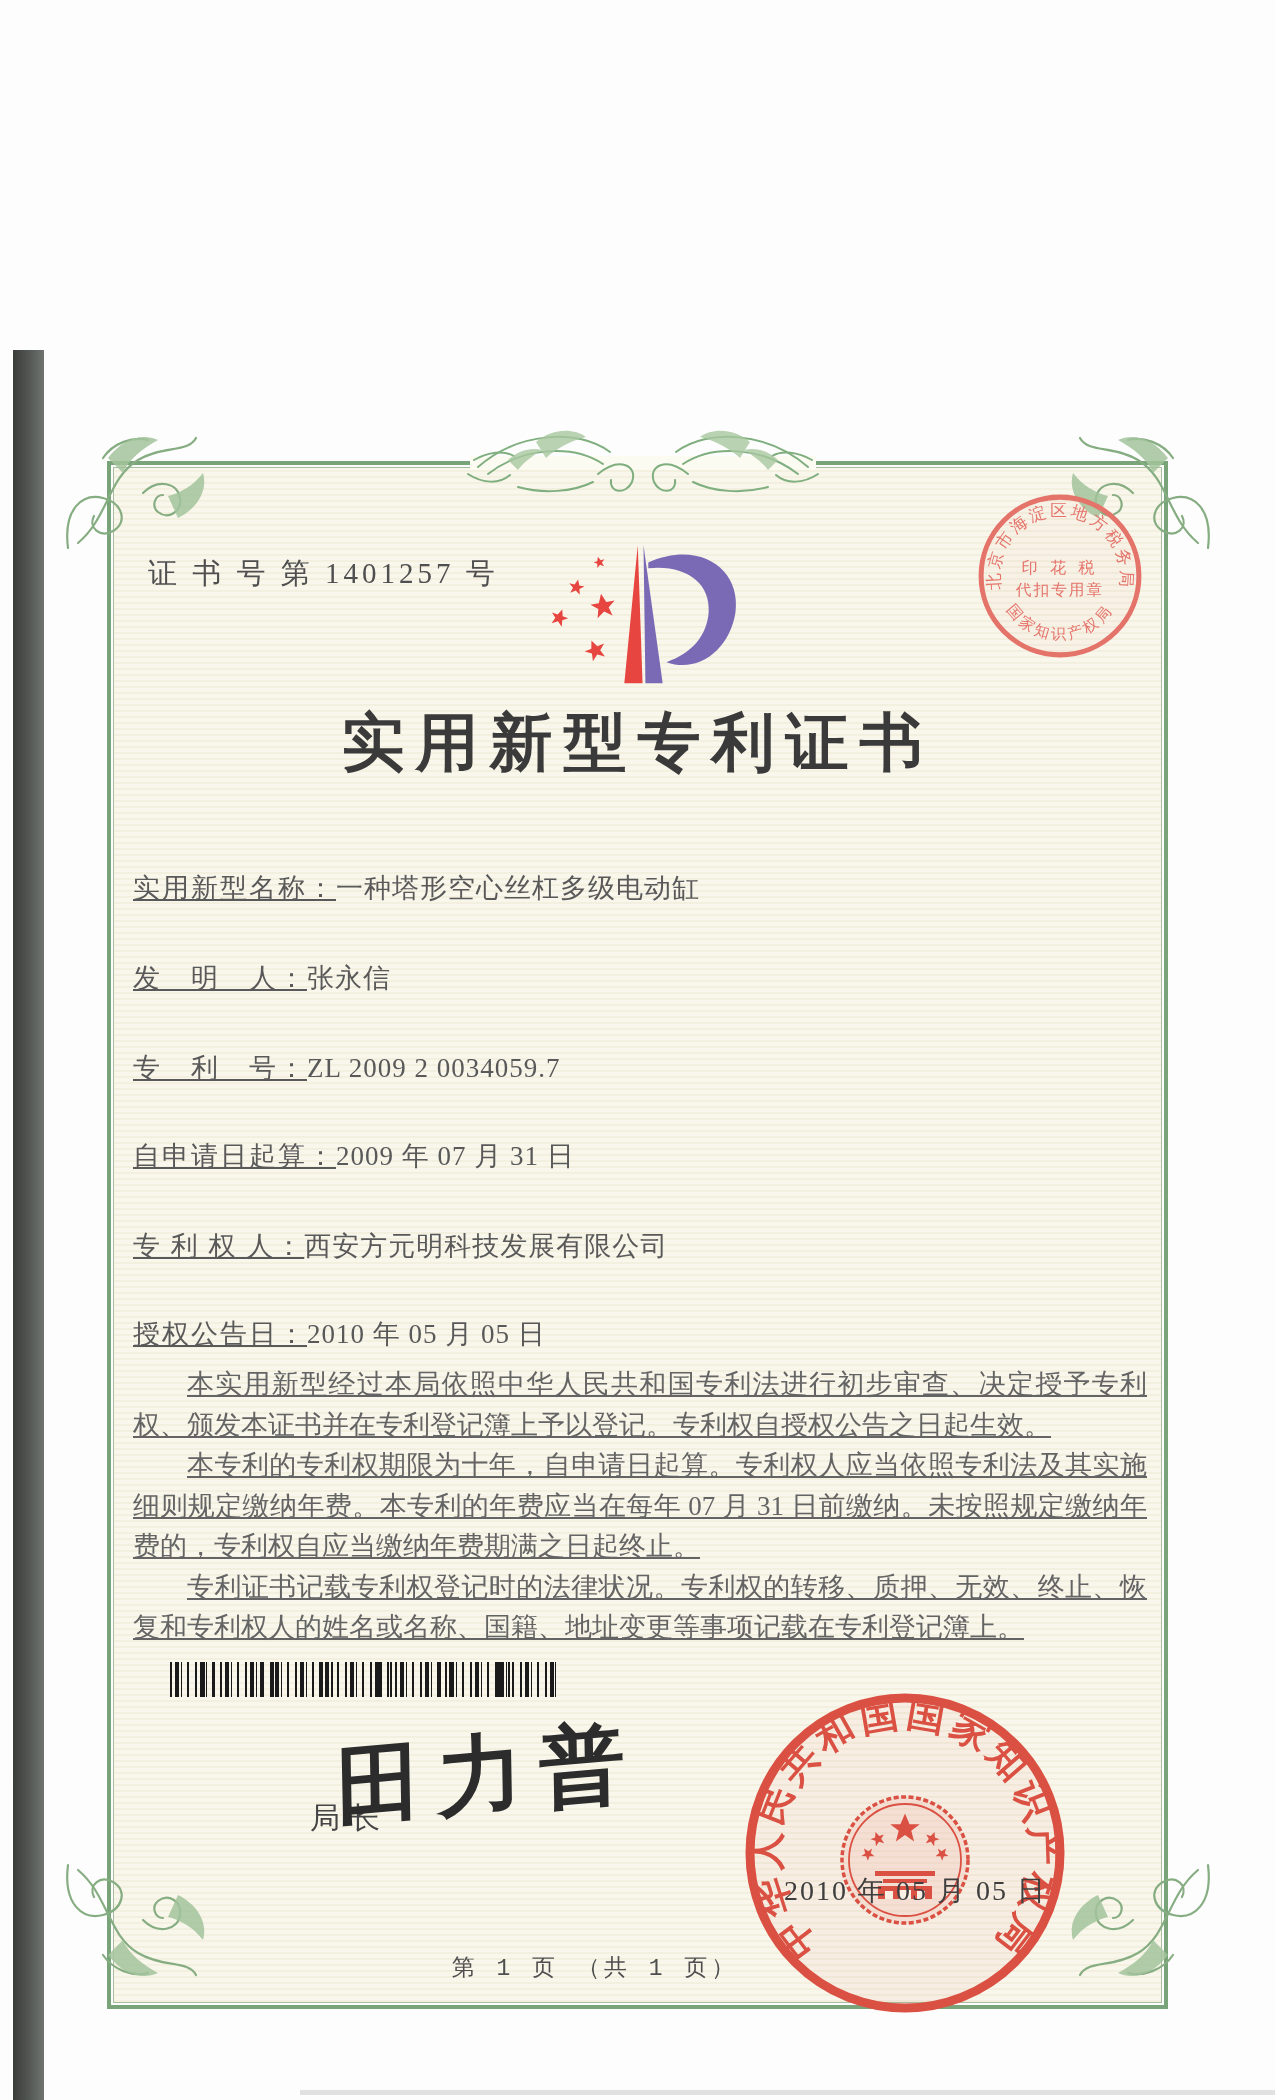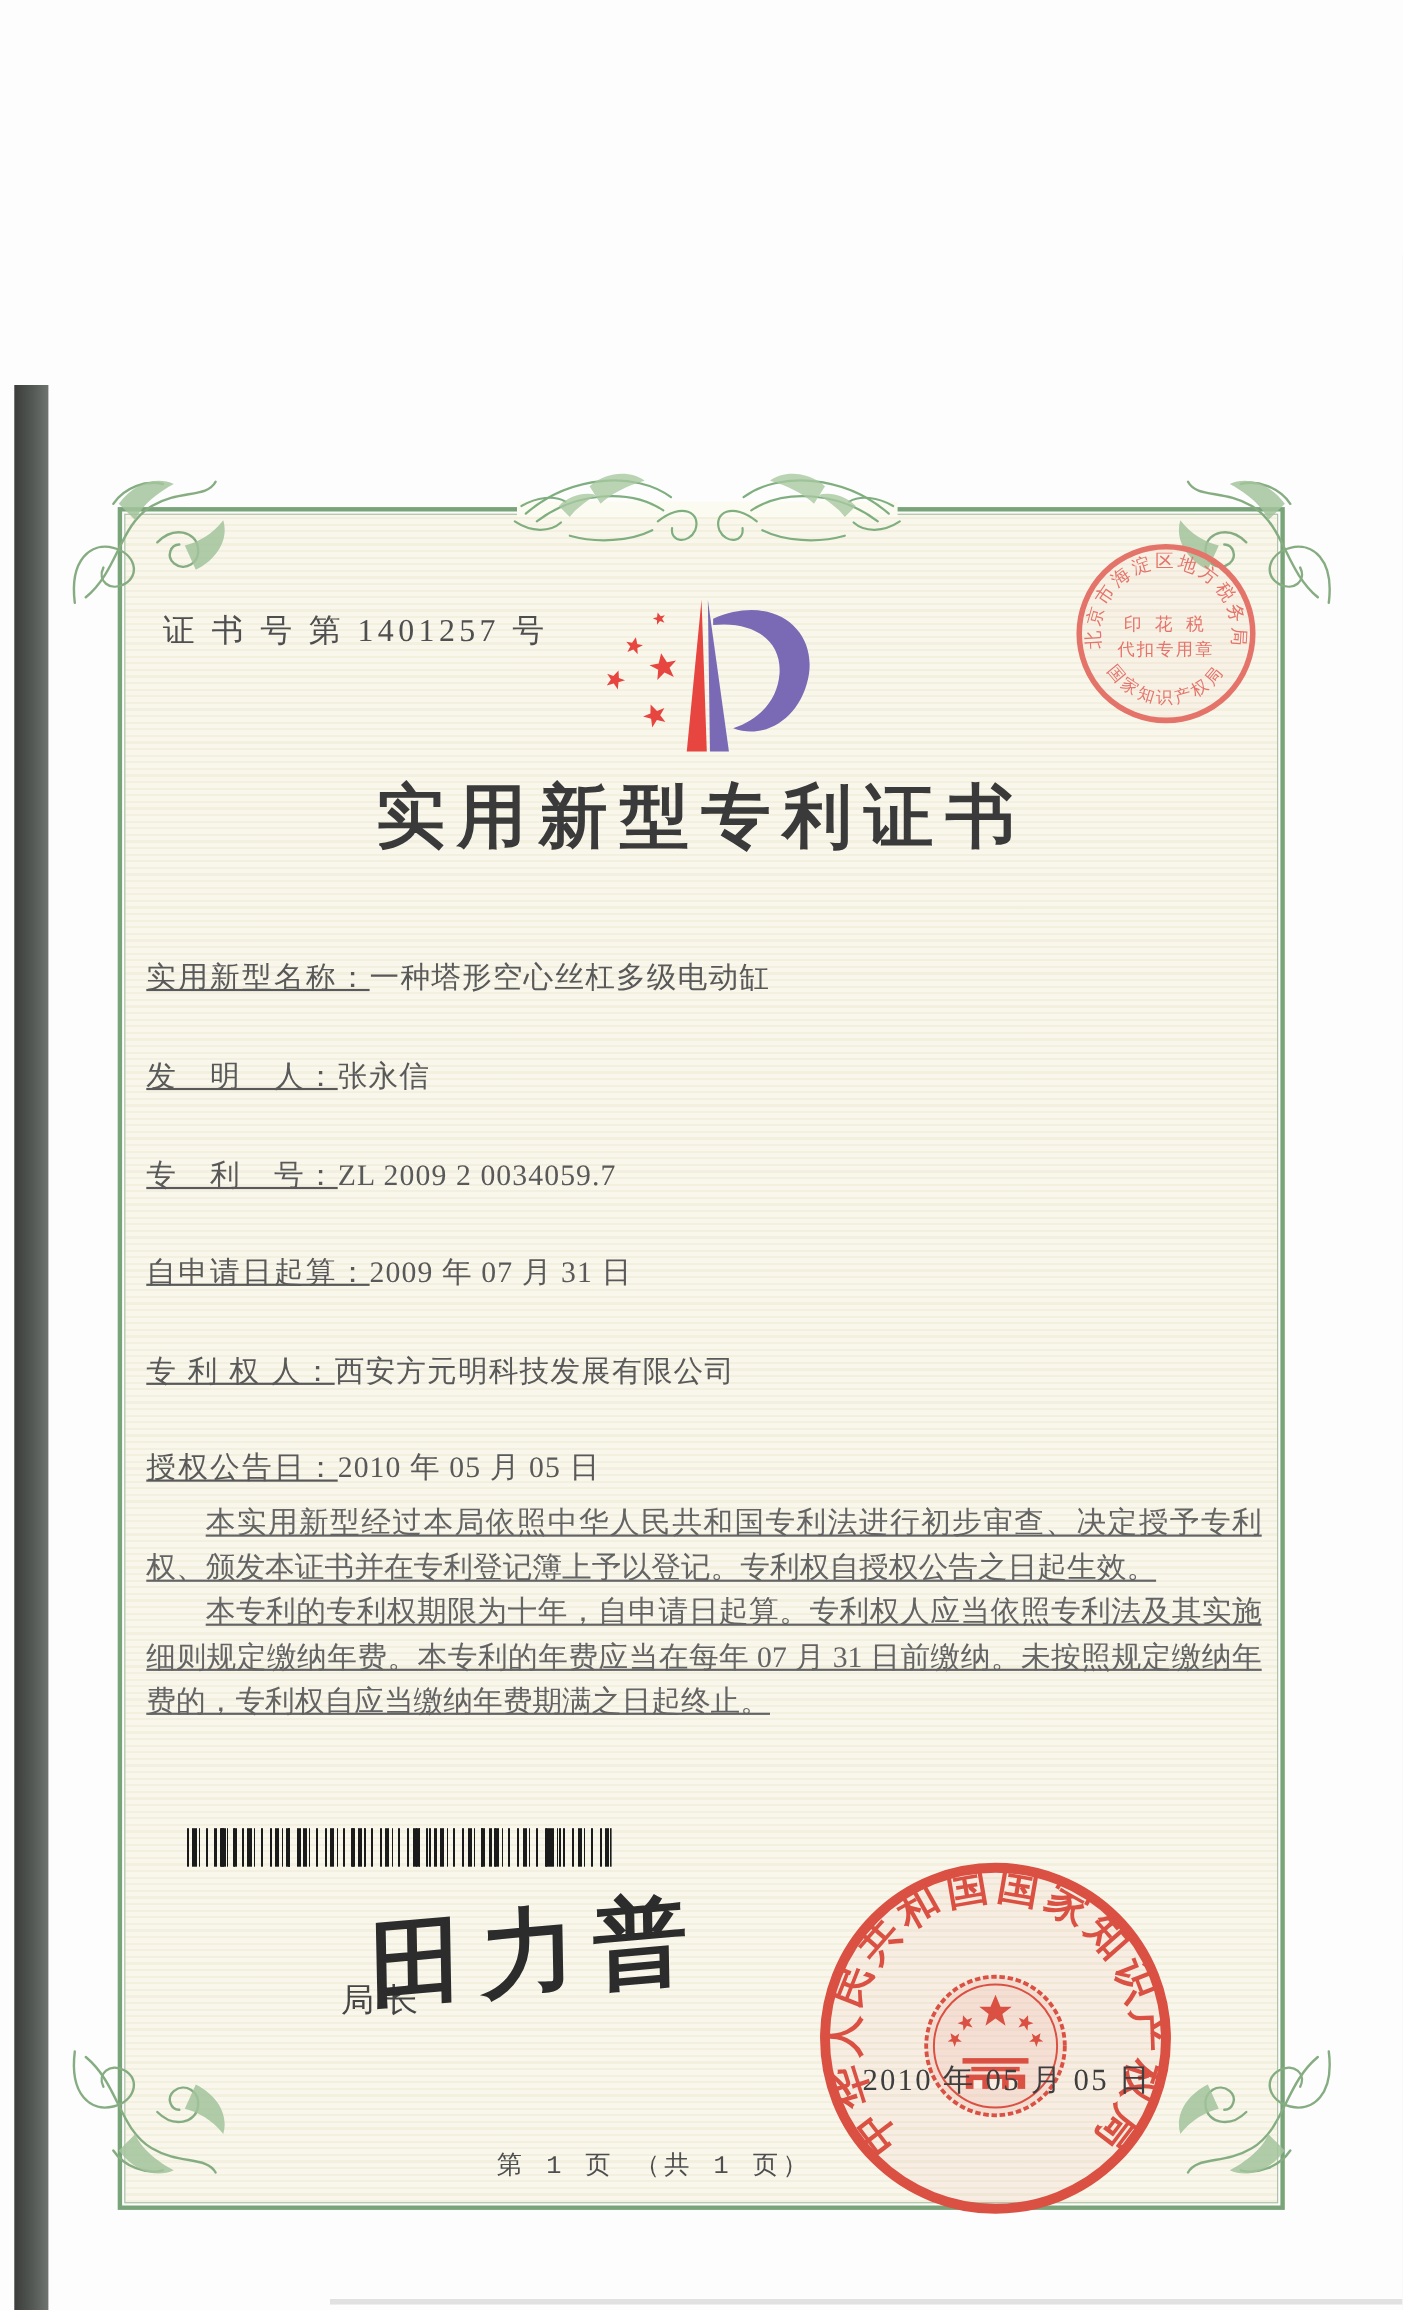--- a/index.html
+++ b/index.html
@@ -219,20 +219,21 @@
 <div class="abs field-row" style="top:1228px">
   <span class="lbl">专 利 权 人：</span><span>西安方元明科技发展有限公司</span>
 </div>
 <div class="abs field-row" style="top:1316px">
   <span class="lbl">授权公告日：</span><span>2010 年 05 月 05 日</span>
 </div>
 
 <div class="abs body-text">
   <p>本实用新型经过本局依照中华人民共和国专利法进行初步审查、决定授予专利权、颁发本证书并在专利登记簿上予以登记。专利权自授权公告之日起生效。</p>
   <p>本专利的专利权期限为十年，自申请日起算。专利权人应当依照专利法及其实施细则规定缴纳年费。本专利的年费应当在每年 07 月 31 日前缴纳。未按照规定缴纳年费的，专利权自应当缴纳年费期满之日起终止。</p>
+  <p>专利证书记载专利权登记时的法律状况。专利权的转移、质押、无效、终止、恢复和专利权人的姓名或名称、国籍、地址变更等事项记载在专利登记簿上。</p>
 </div>
 
 <div class="abs barcode"></div>
 
 <div class="abs director">局长</div>
 <div class="abs signature">田力普</div>
 
 <svg class="abs seal-svg" width="330" height="330" viewBox="0 0 330 330">
   <circle cx="165" cy="165" r="155" fill="rgba(231,112,100,0.07)" stroke="#da5043" stroke-width="9"></circle>
   <defs>

